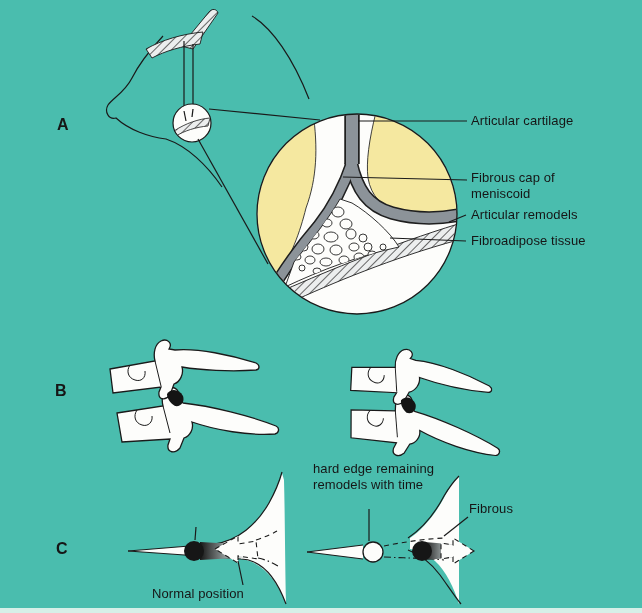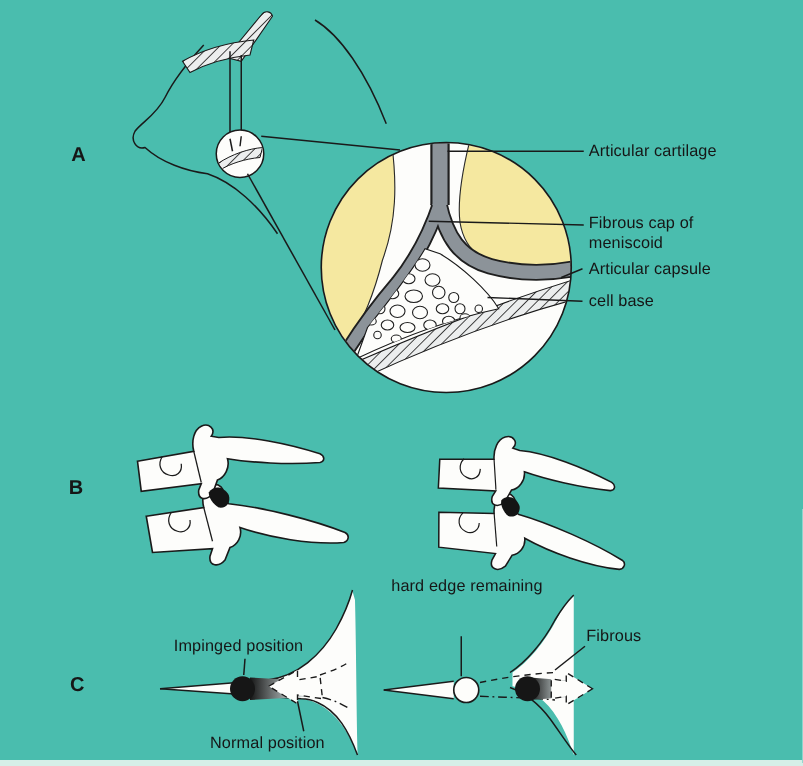--- a/index.html
+++ b/index.html
@@ -177,26 +177,26 @@
 
 <div class="lbl panel-letter" style="left:57px;top:117px">A</div>
 <div class="lbl panel-letter" style="left:55px;top:383px">B</div>
 <div class="lbl panel-letter" style="left:56px;top:541px">C</div>
 
 <div class="lbl" style="left:471px;top:113px">Articular cartilage</div>
 <div class="lbl" style="left:471px;top:170px">
   <div>Fibrous cap of</div>
   <div>meniscoid</div>
 </div>
-<div class="lbl" style="left:471px;top:207px">Articular capsule</div>
+<div class="lbl" style="left:471px;top:207px">Articular remodels</div>
 <div class="lbl" style="left:471px;top:233px">
-  <div>cell base</div>
-</div>
-
-<div class="lbl" style="left:139px;top:509px">Impinged position</div>
-<div class="lbl" style="left:168px;top:586px">Normal position</div>
+  <div>Fibroadipose tissue</div>
+</div>
+
+<div class="lbl" style="left:152px;top:586px">Normal position</div>
 <div class="lbl" style="left:306px;top:461px">
   <div class="note-indent">hard edge remaining</div>
+  <div class="note-indent">remodels with time</div>
 </div>
 <div class="lbl" style="left:469px;top:501px">Fibrous</div>
 
 <div class="bottom-strip"></div>
 </div>
 
 </body></html>

